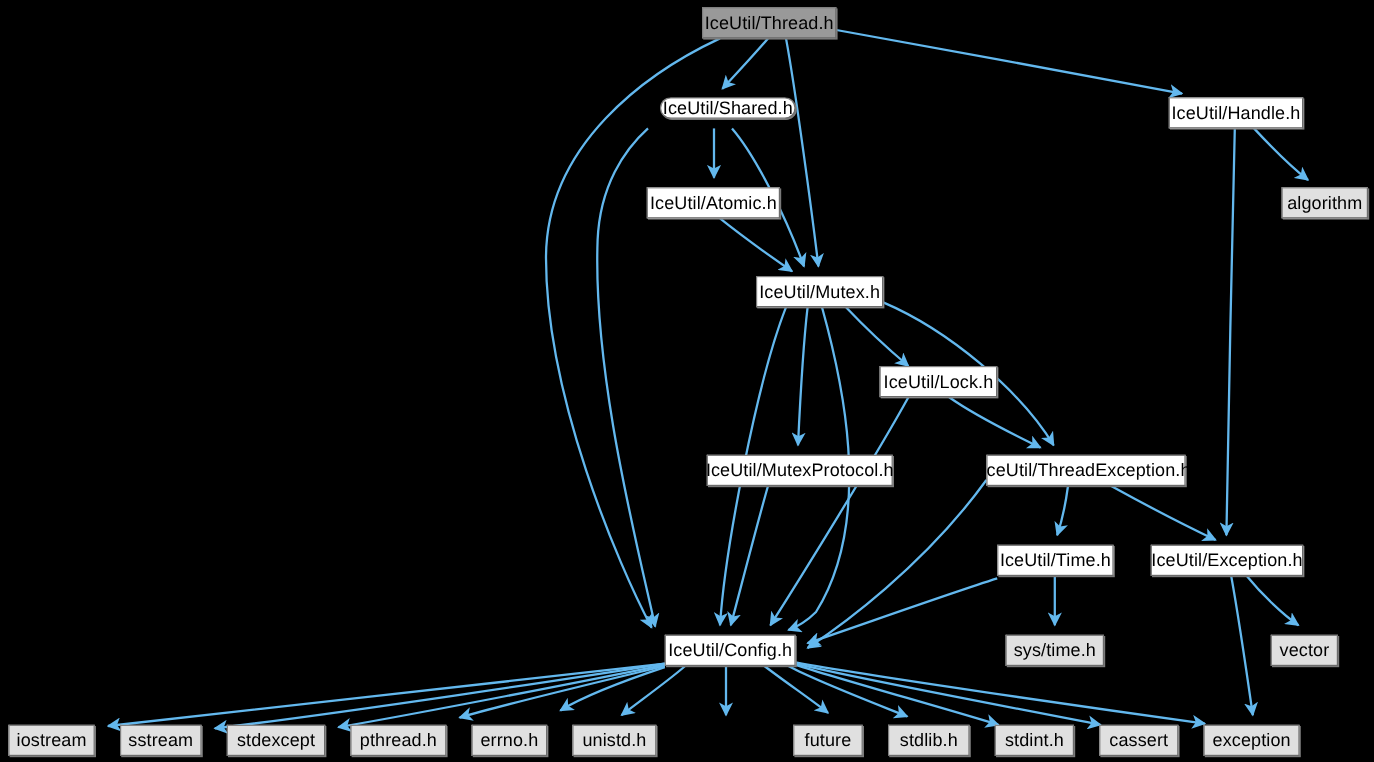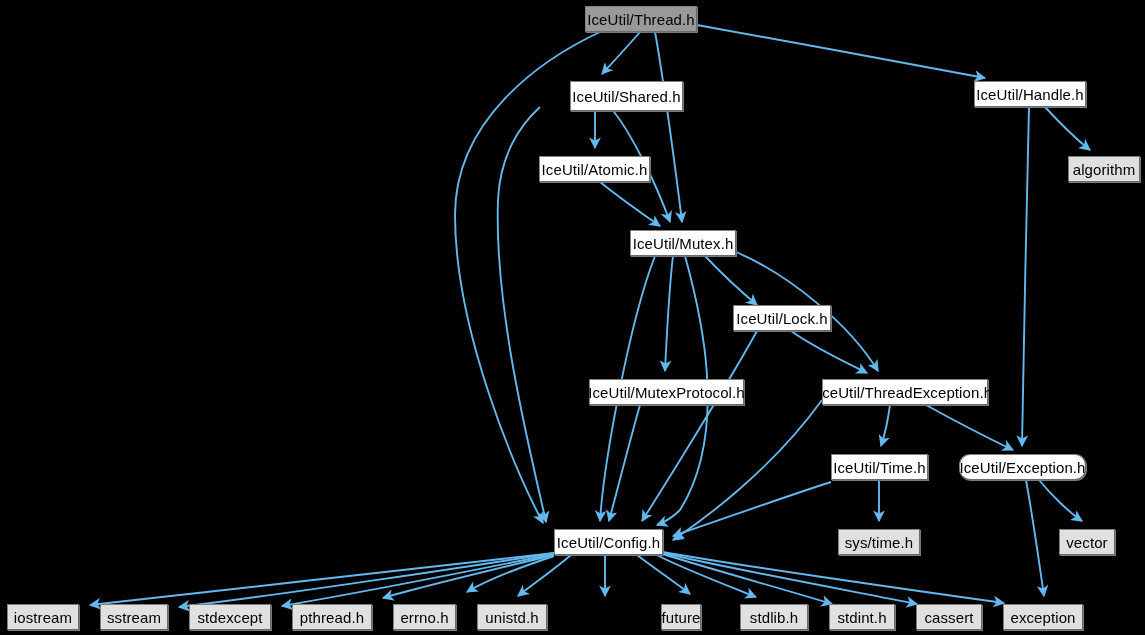--- a/index.html
+++ b/index.html
@@ -100,21 +100,21 @@
         <path d="M 663,554 C 700,566 790,591 832,604" fill="none" stroke="#63b8ee" stroke-width="1.9" marker-end="url(#arrow)"></path>
         <path d="M 663,553 C 712,565 846,590 917,604" fill="none" stroke="#63b8ee" stroke-width="1.9" marker-end="url(#arrow)"></path>
         <path d="M 663,552 C 722,563 910,590 1004,603" fill="none" stroke="#63b8ee" stroke-width="1.9" marker-end="url(#arrow)"></path>
       </g>
   </svg>
 
   <div id="nodes">
       <div class="node kind-root" style="left: 585px; top: 6px; width: 112px; height: 26px;">
         <span class="node-label">IceUtil/Thread.h</span>
       </div>
-      <div class="node kind-internal" style="left: 570px; top: 81px; width: 113px; height: 30px;">
+      <div class="node kind-internal" style="left: 550px; top: 81px; width: 113px; height: 18px; border-radius: 12px;">
         <span class="node-label">IceUtil/Shared.h</span>
       </div>
       <div class="node kind-internal" style="left: 974px; top: 81px; width: 112px; height: 26px;">
         <span class="node-label">IceUtil/Handle.h</span>
       </div>
       <div class="node kind-system" style="left: 1068px; top: 156px; width: 72px; height: 26px;">
         <span class="node-label">algorithm</span>
       </div>
       <div class="node kind-internal" style="left: 539px; top: 156px; width: 111px; height: 26px;">
         <span class="node-label">IceUtil/Atomic.h</span>
@@ -127,21 +127,21 @@
       </div>
       <div class="node kind-internal" style="left: 589px; top: 379px; width: 155px; height: 26px;">
         <span class="node-label">IceUtil/MutexProtocol.h</span>
       </div>
       <div class="node kind-internal" style="left: 822px; top: 379px; width: 166px; height: 26px;">
         <span class="node-label">IceUtil/ThreadException.h</span>
       </div>
       <div class="node kind-internal" style="left: 831px; top: 454px; width: 97px; height: 26px;">
         <span class="node-label">IceUtil/Time.h</span>
       </div>
-      <div class="node kind-internal" style="left: 959px; top: 454px; width: 127px; height: 26px; border-radius: 11px;">
+      <div class="node kind-internal" style="left: 959px; top: 454px; width: 127px; height: 26px;">
         <span class="node-label">IceUtil/Exception.h</span>
       </div>
       <div class="node kind-system" style="left: 838px; top: 529px; width: 82px; height: 26px;">
         <span class="node-label">sys/time.h</span>
       </div>
       <div class="node kind-system" style="left: 1059px; top: 529px; width: 56px; height: 26px;">
         <span class="node-label">vector</span>
       </div>
       <div class="node kind-internal" style="left: 554px; top: 529px; width: 109px; height: 26px;">
         <span class="node-label">IceUtil/Config.h</span>
@@ -160,21 +160,21 @@
       </div>
       <div class="node kind-system" style="left: 393px; top: 604px; width: 63px; height: 26px;">
         <span class="node-label">errno.h</span>
       </div>
       <div class="node kind-system" style="left: 477px; top: 604px; width: 70px; height: 26px;">
         <span class="node-label">unistd.h</span>
       </div>
       <div class="node kind-system" style="left: 568px; top: 604px; width: 72px; height: 26px; margin-top: 48px;">
         <span class="node-label">memory</span>
       </div>
-      <div class="node kind-system" style="left: 661px; top: 604px; width: 40px; height: 26px; text-align: center;">
+      <div class="node kind-system" style="left: 661px; top: 604px; width: 58px; height: 26px; text-align: center;">
         <span class="node-label">future</span>
       </div>
       <div class="node kind-system" style="left: 740px; top: 604px; width: 68px; height: 26px;">
         <span class="node-label">stdlib.h</span>
       </div>
       <div class="node kind-system" style="left: 829px; top: 604px; width: 66px; height: 26px;">
         <span class="node-label">stdint.h</span>
       </div>
       <div class="node kind-system" style="left: 916px; top: 604px; width: 66px; height: 26px; justify-content: center;">
         <span class="node-label">cassert</span>

